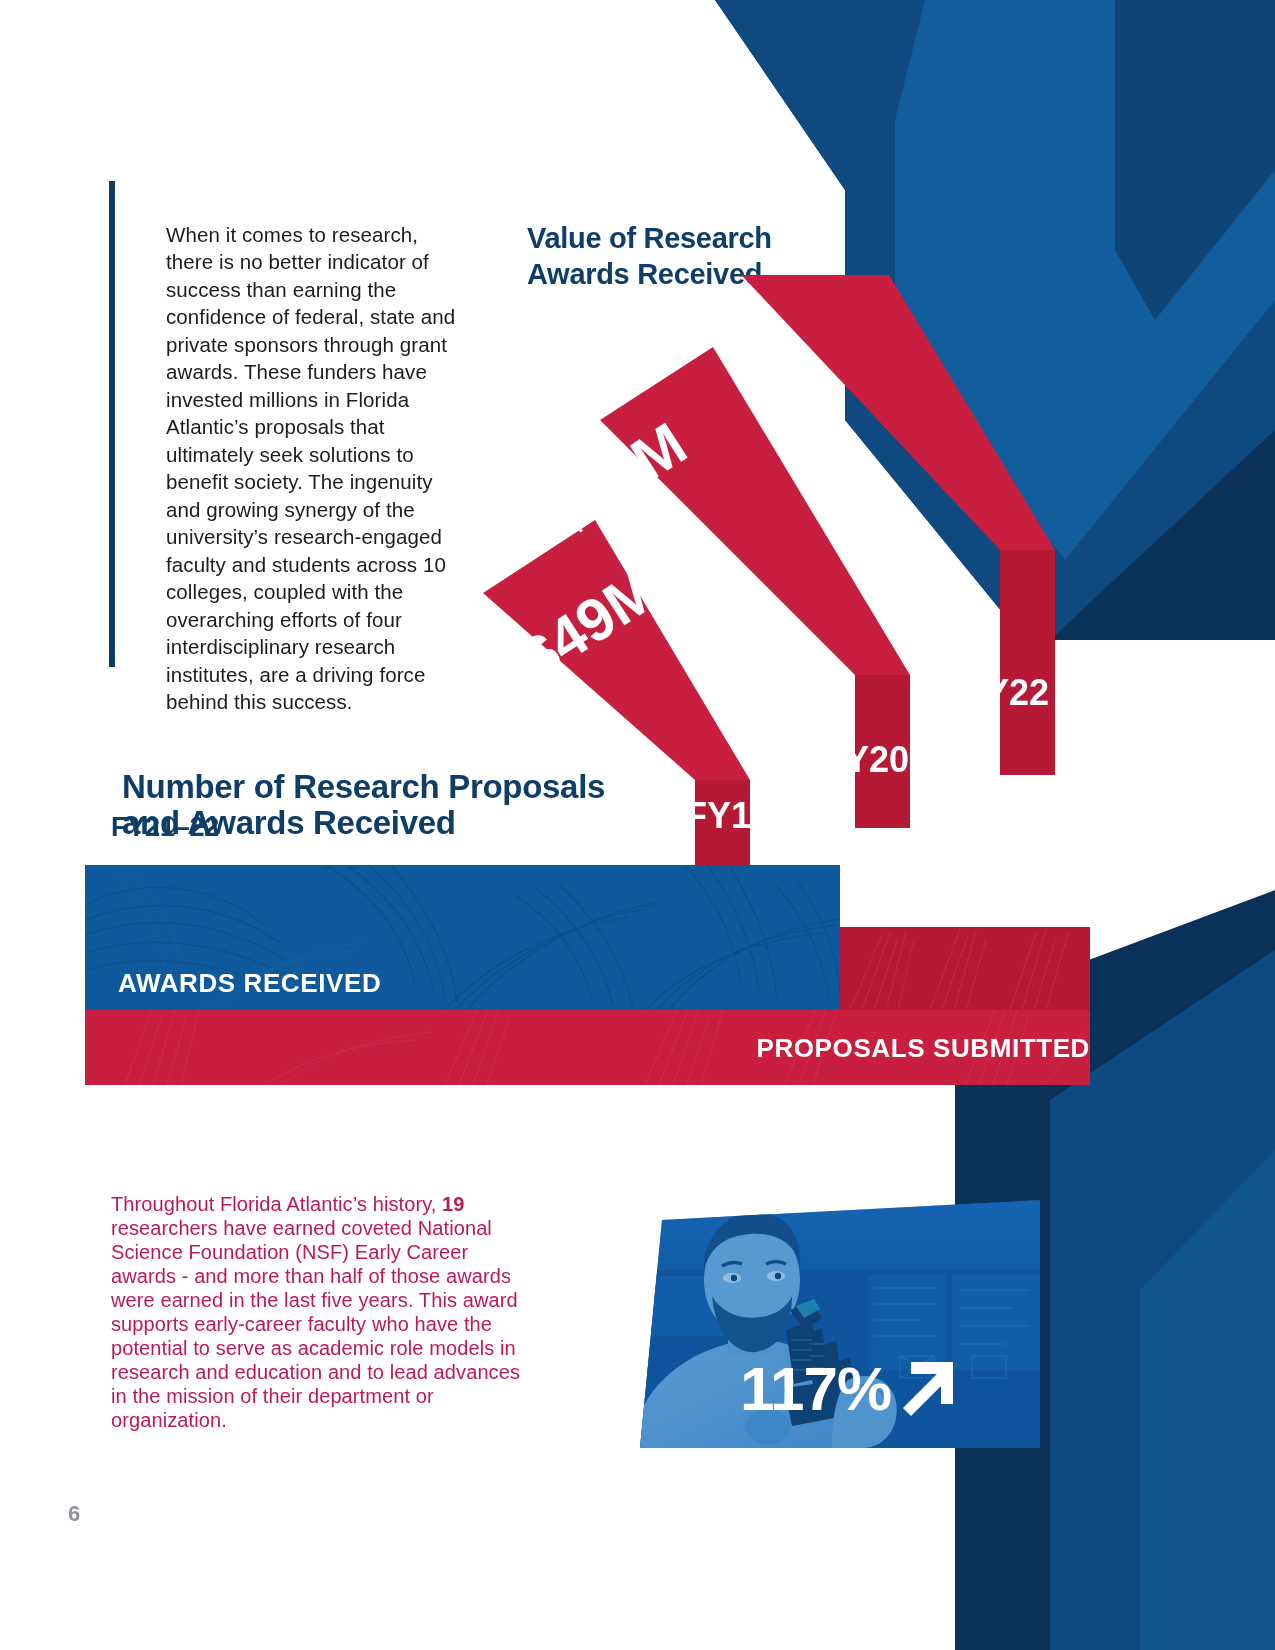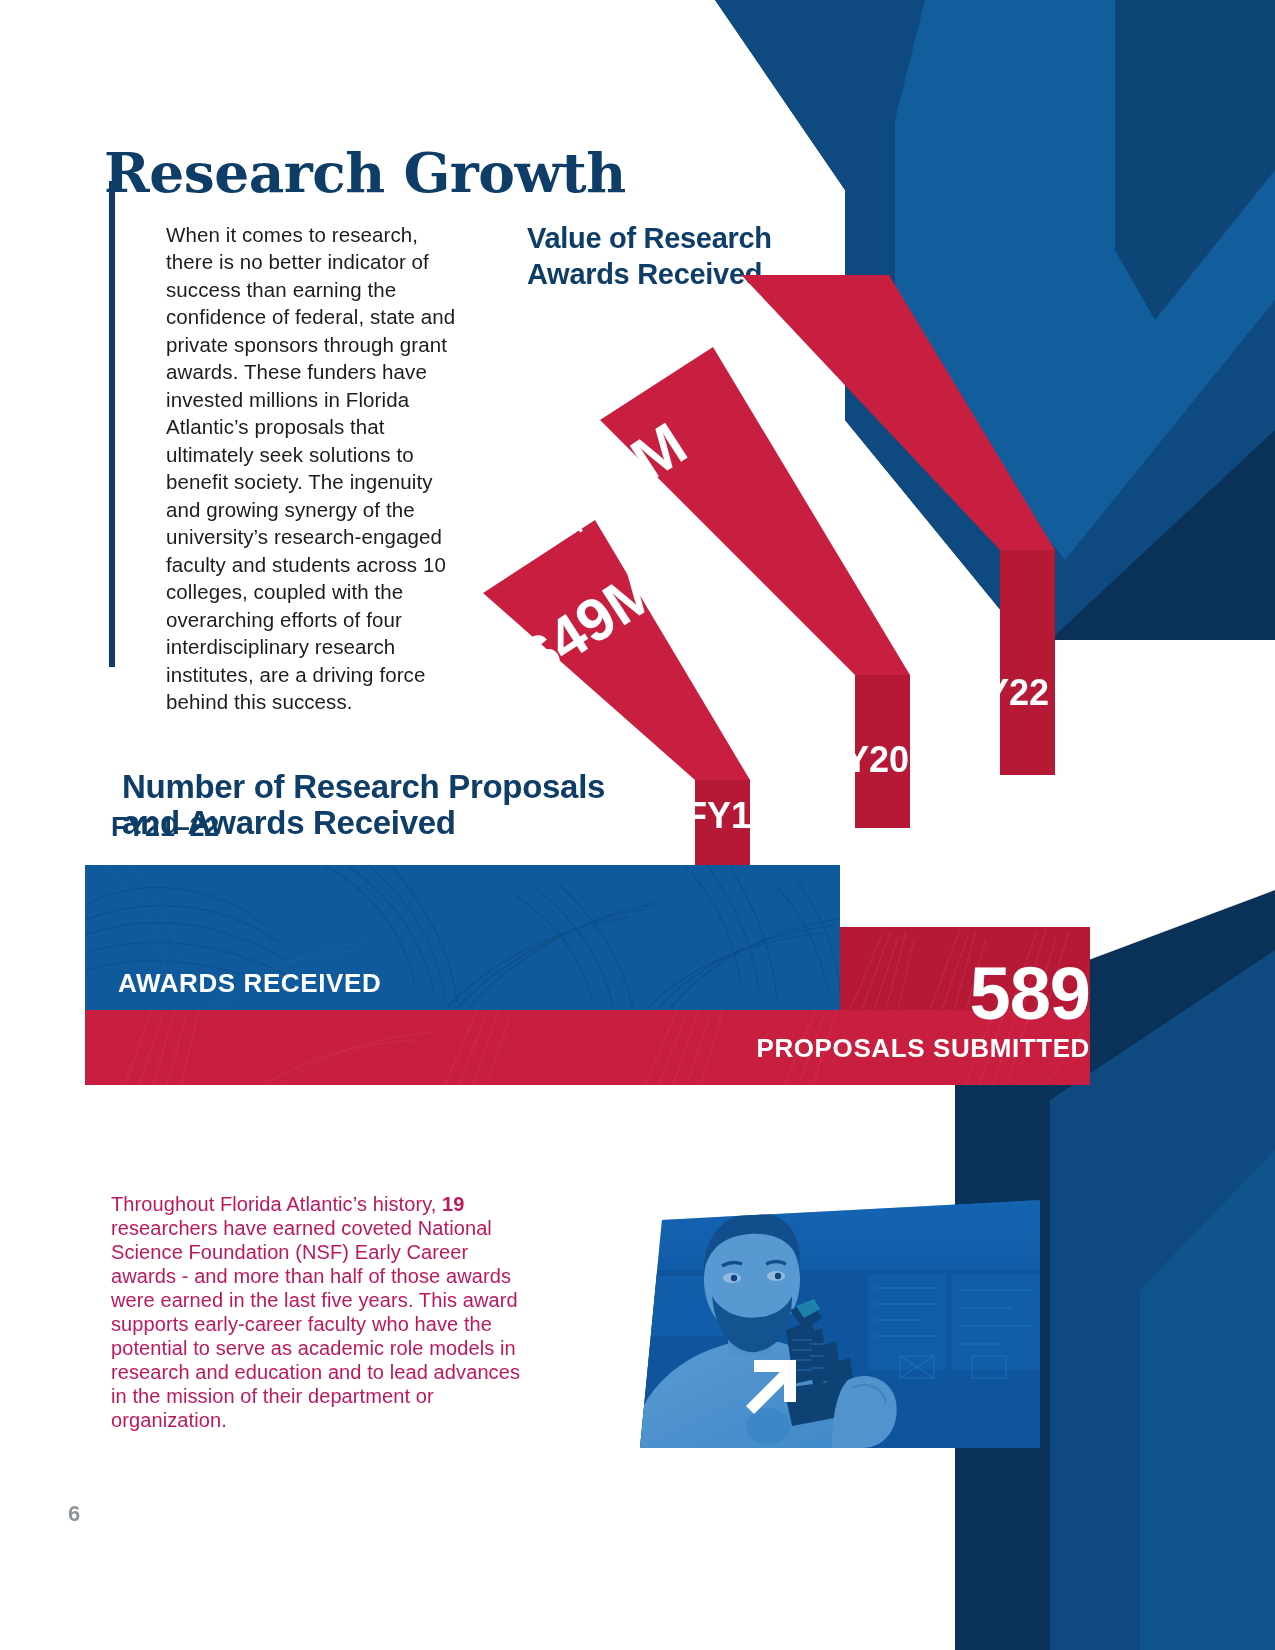--- a/index.html
+++ b/index.html
@@ -156,21 +156,20 @@
     <polygon points="330,0 680,0 680,300 470,560 300,350 300,120" fill="#125d9c"></polygon>
     <polygon points="520,0 680,0 680,170 560,320 520,250" fill="#0a3157" opacity=".55"></polygon>
   </svg>
 
   <svg class="deco" id="deco-bottom-right" viewBox="0 0 320 760" preserveAspectRatio="none">
     <polygon points="320,0 320,760 0,760 0,120" fill="#0a3157"></polygon>
     <polygon points="320,60 320,760 95,760 95,210" fill="#0e4a80"></polygon>
     <polygon points="320,260 320,760 185,760 185,400" fill="#125d9c" opacity=".5"></polygon>
   </svg>
 
-  <h1 id="page-title">Research Growth</h1>
 
   <div id="intro-rule"></div>
   <p id="intro-text">When it comes to research, there is no better indicator of success than earning the confidence of federal, state and private sponsors through grant awards. These funders have invested millions in Florida Atlantic’s proposals that ultimately seek solutions to benefit society. The ingenuity and growing synergy of the university’s research-engaged faculty and students across 10 colleges, coupled with the overarching efforts of four interdisciplinary research institutes, are a driving force behind this success.</p>
 
   <h2 class="blue-head" id="chart-heading">Value of Research Awards Received</h2>
 
   <div id="awards-chart">
     <svg viewBox="0 0 640 665" width="640" height="665">
 
       <g>
@@ -248,21 +247,20 @@
       </g>
       <g stroke="#e0527a" stroke-width="0.9" fill="none" opacity=".45">
         <path d="M180 75 C220 48 270 34 330 30 M196 75 C236 44 288 28 346 22"></path>
         <path d="M960 75 C978 50 992 28 1005 14"></path>
       </g>
     </svg>
   </div>
 
   <div id="awards-label">AWARDS RECEIVED</div>
 
-  <div id="proposals-number">589</div>
   <div id="proposals-label">PROPOSALS SUBMITTED</div>
 
   <p id="career-text">
     <span>Throughout Florida Atlantic’s history, </span><b>19</b><span> researchers have earned coveted National Science Foundation (NSF) Early Career awards - and more than half of those awards were earned in the last five years. This award supports early-career faculty who have the potential to serve as academic role models in research and education and to lead advances in the mission of their department or organization.</span>
   </p>
 
   <div id="career-photo">
     <svg viewBox="0 0 440 300" width="440" height="300">
       <defs>
         <clipPath id="photoclip">
@@ -331,20 +329,21 @@
         <path d="M248 232 C268 222 292 232 296 254 C300 278 286 300 262 300
                  L232 300 C232 272 236 244 248 232 Z" fill="#7fb6de"></path>
         <path d="M252 240 C268 232 284 240 286 256" stroke="#5b9cca" stroke-width="2" fill="none"></path>
 
         <rect x="0" y="0" width="440" height="300" fill="#1464b4" opacity=".42"></rect>
       </g>
     </svg>
   </div>
 
   <div id="photo-stat">
+    <span>117%</span>
     <svg width="62" height="58" viewBox="0 0 62 58">
       <path d="M10 52 L44 18 L44 44 L56 44 L56 2 L14 2 L14 14 L40 14 Z" fill="#ffffff"></path>
       <path d="M6 48 L40 14 L48 22 L14 56 Z" fill="#ffffff"></path>
     </svg>
   </div>
 
   <div id="page-number">6</div>
 
 </div>
 

